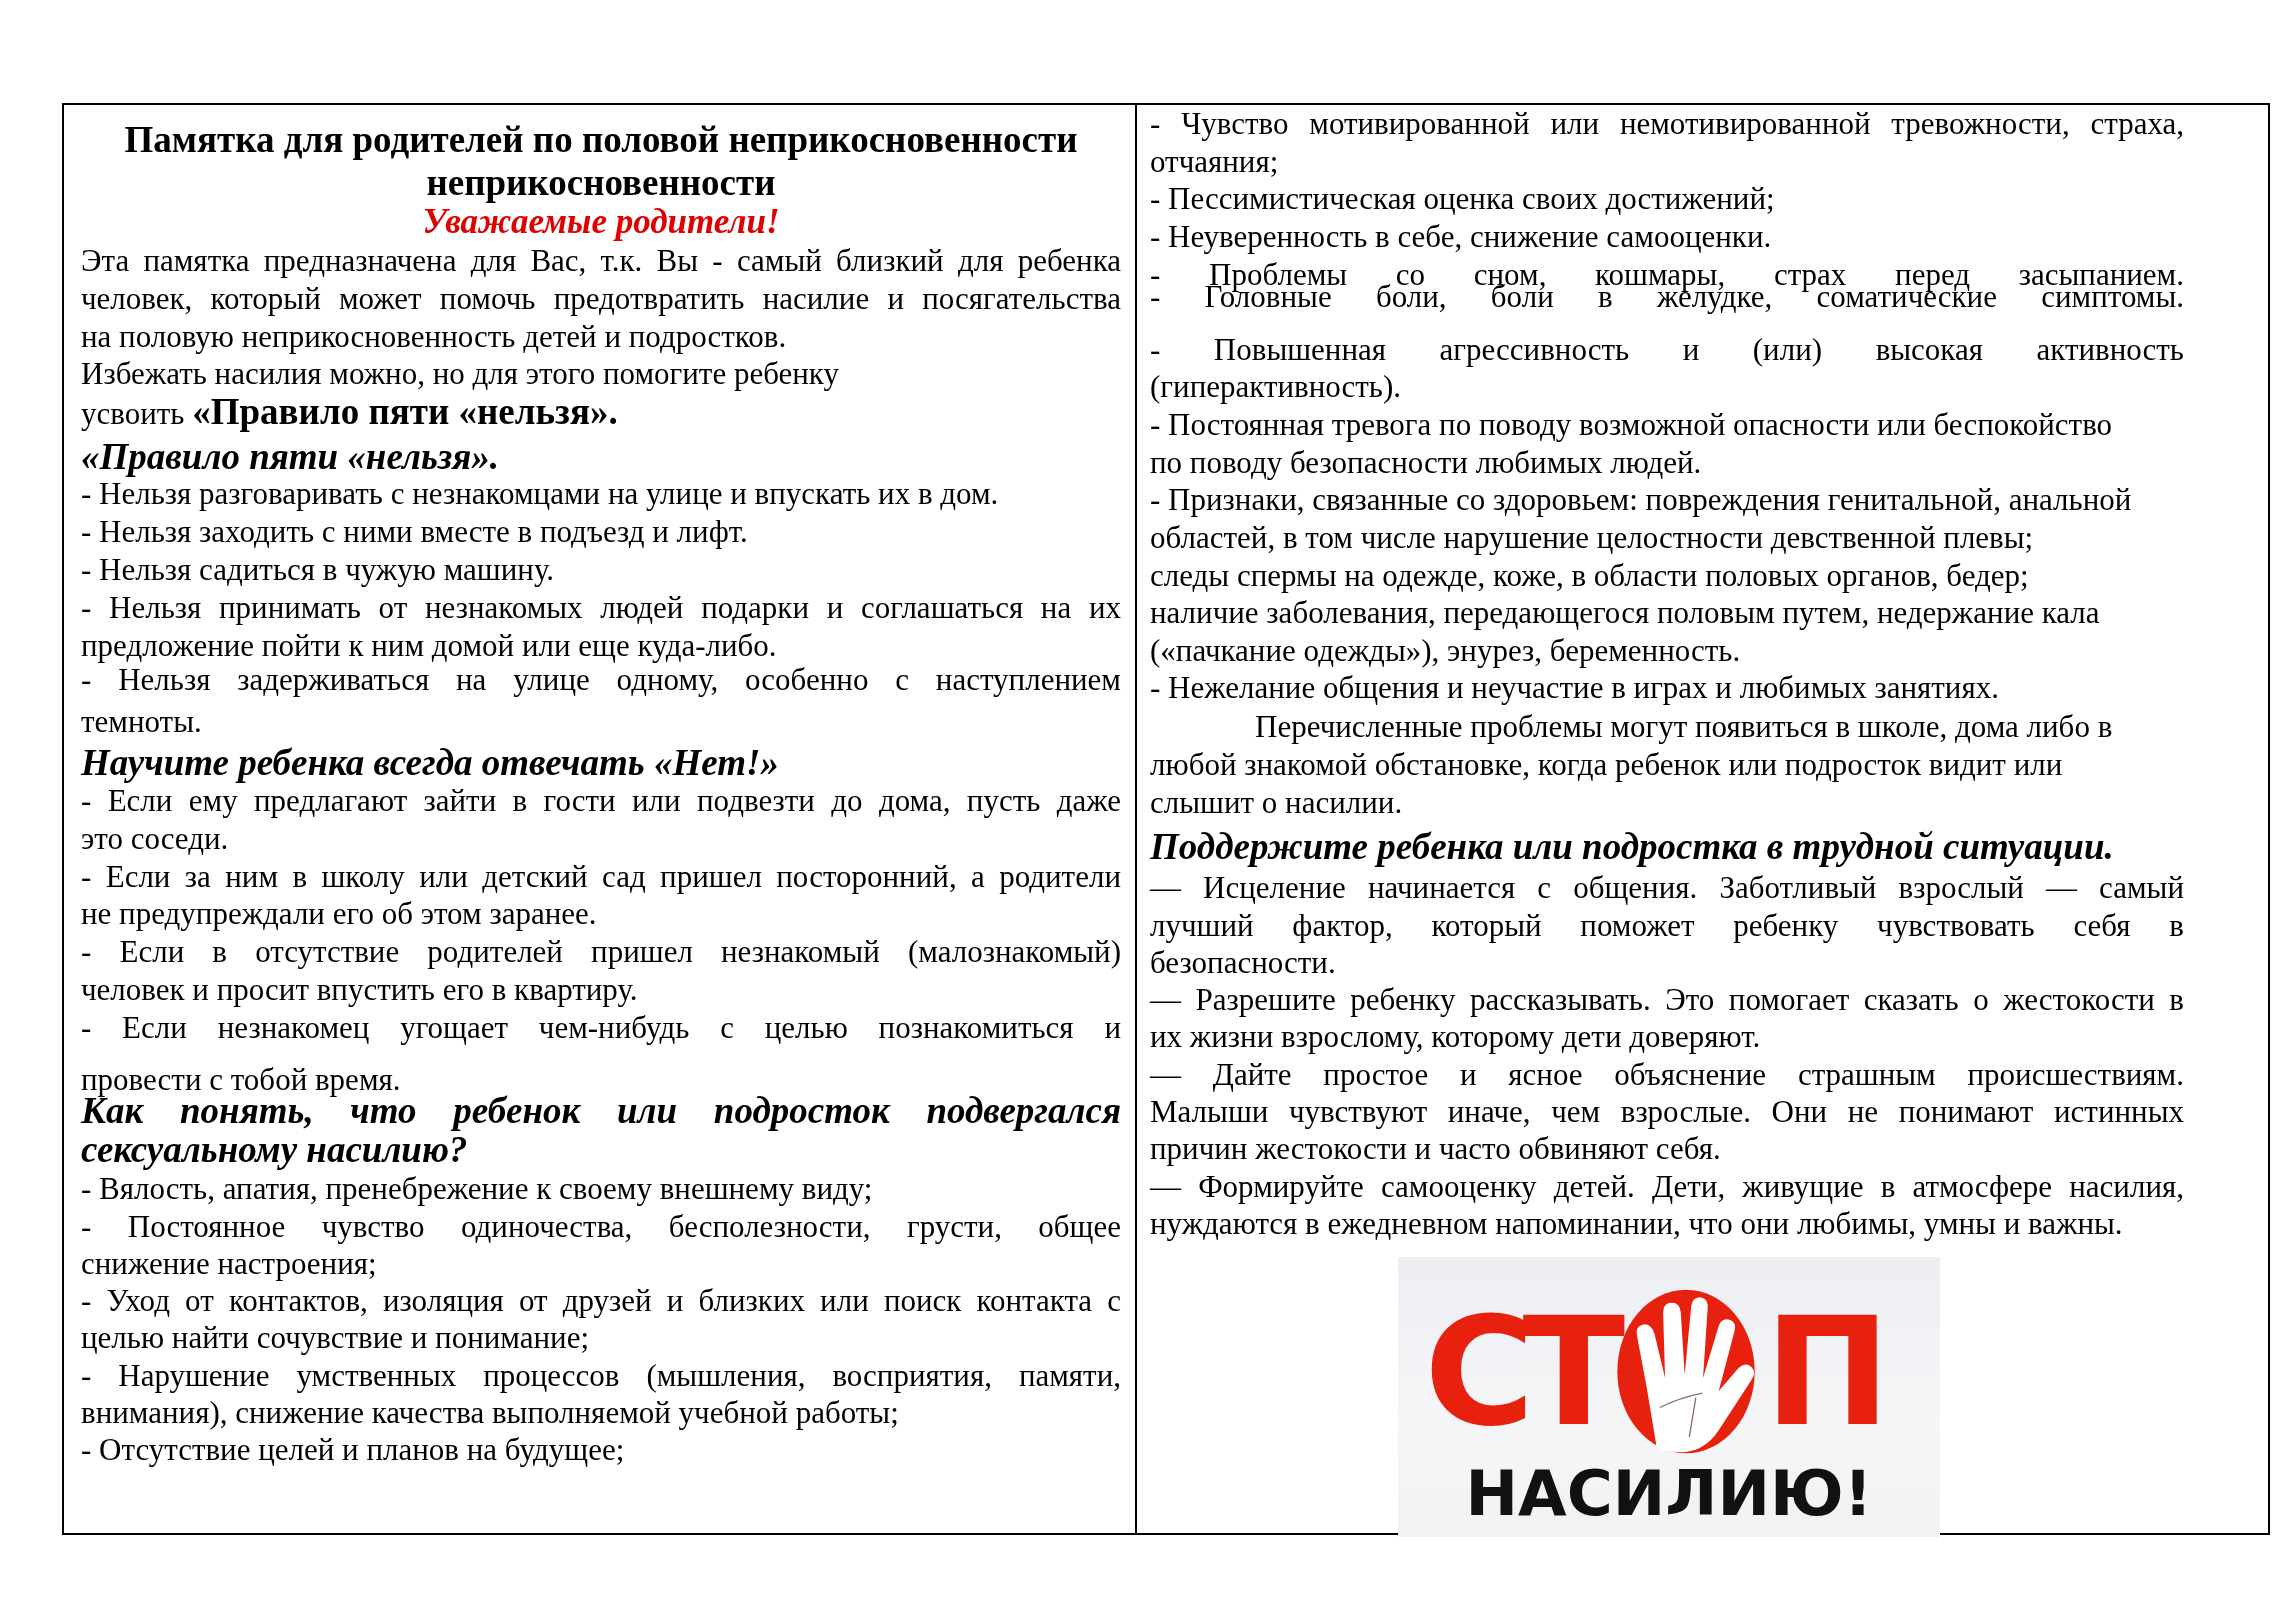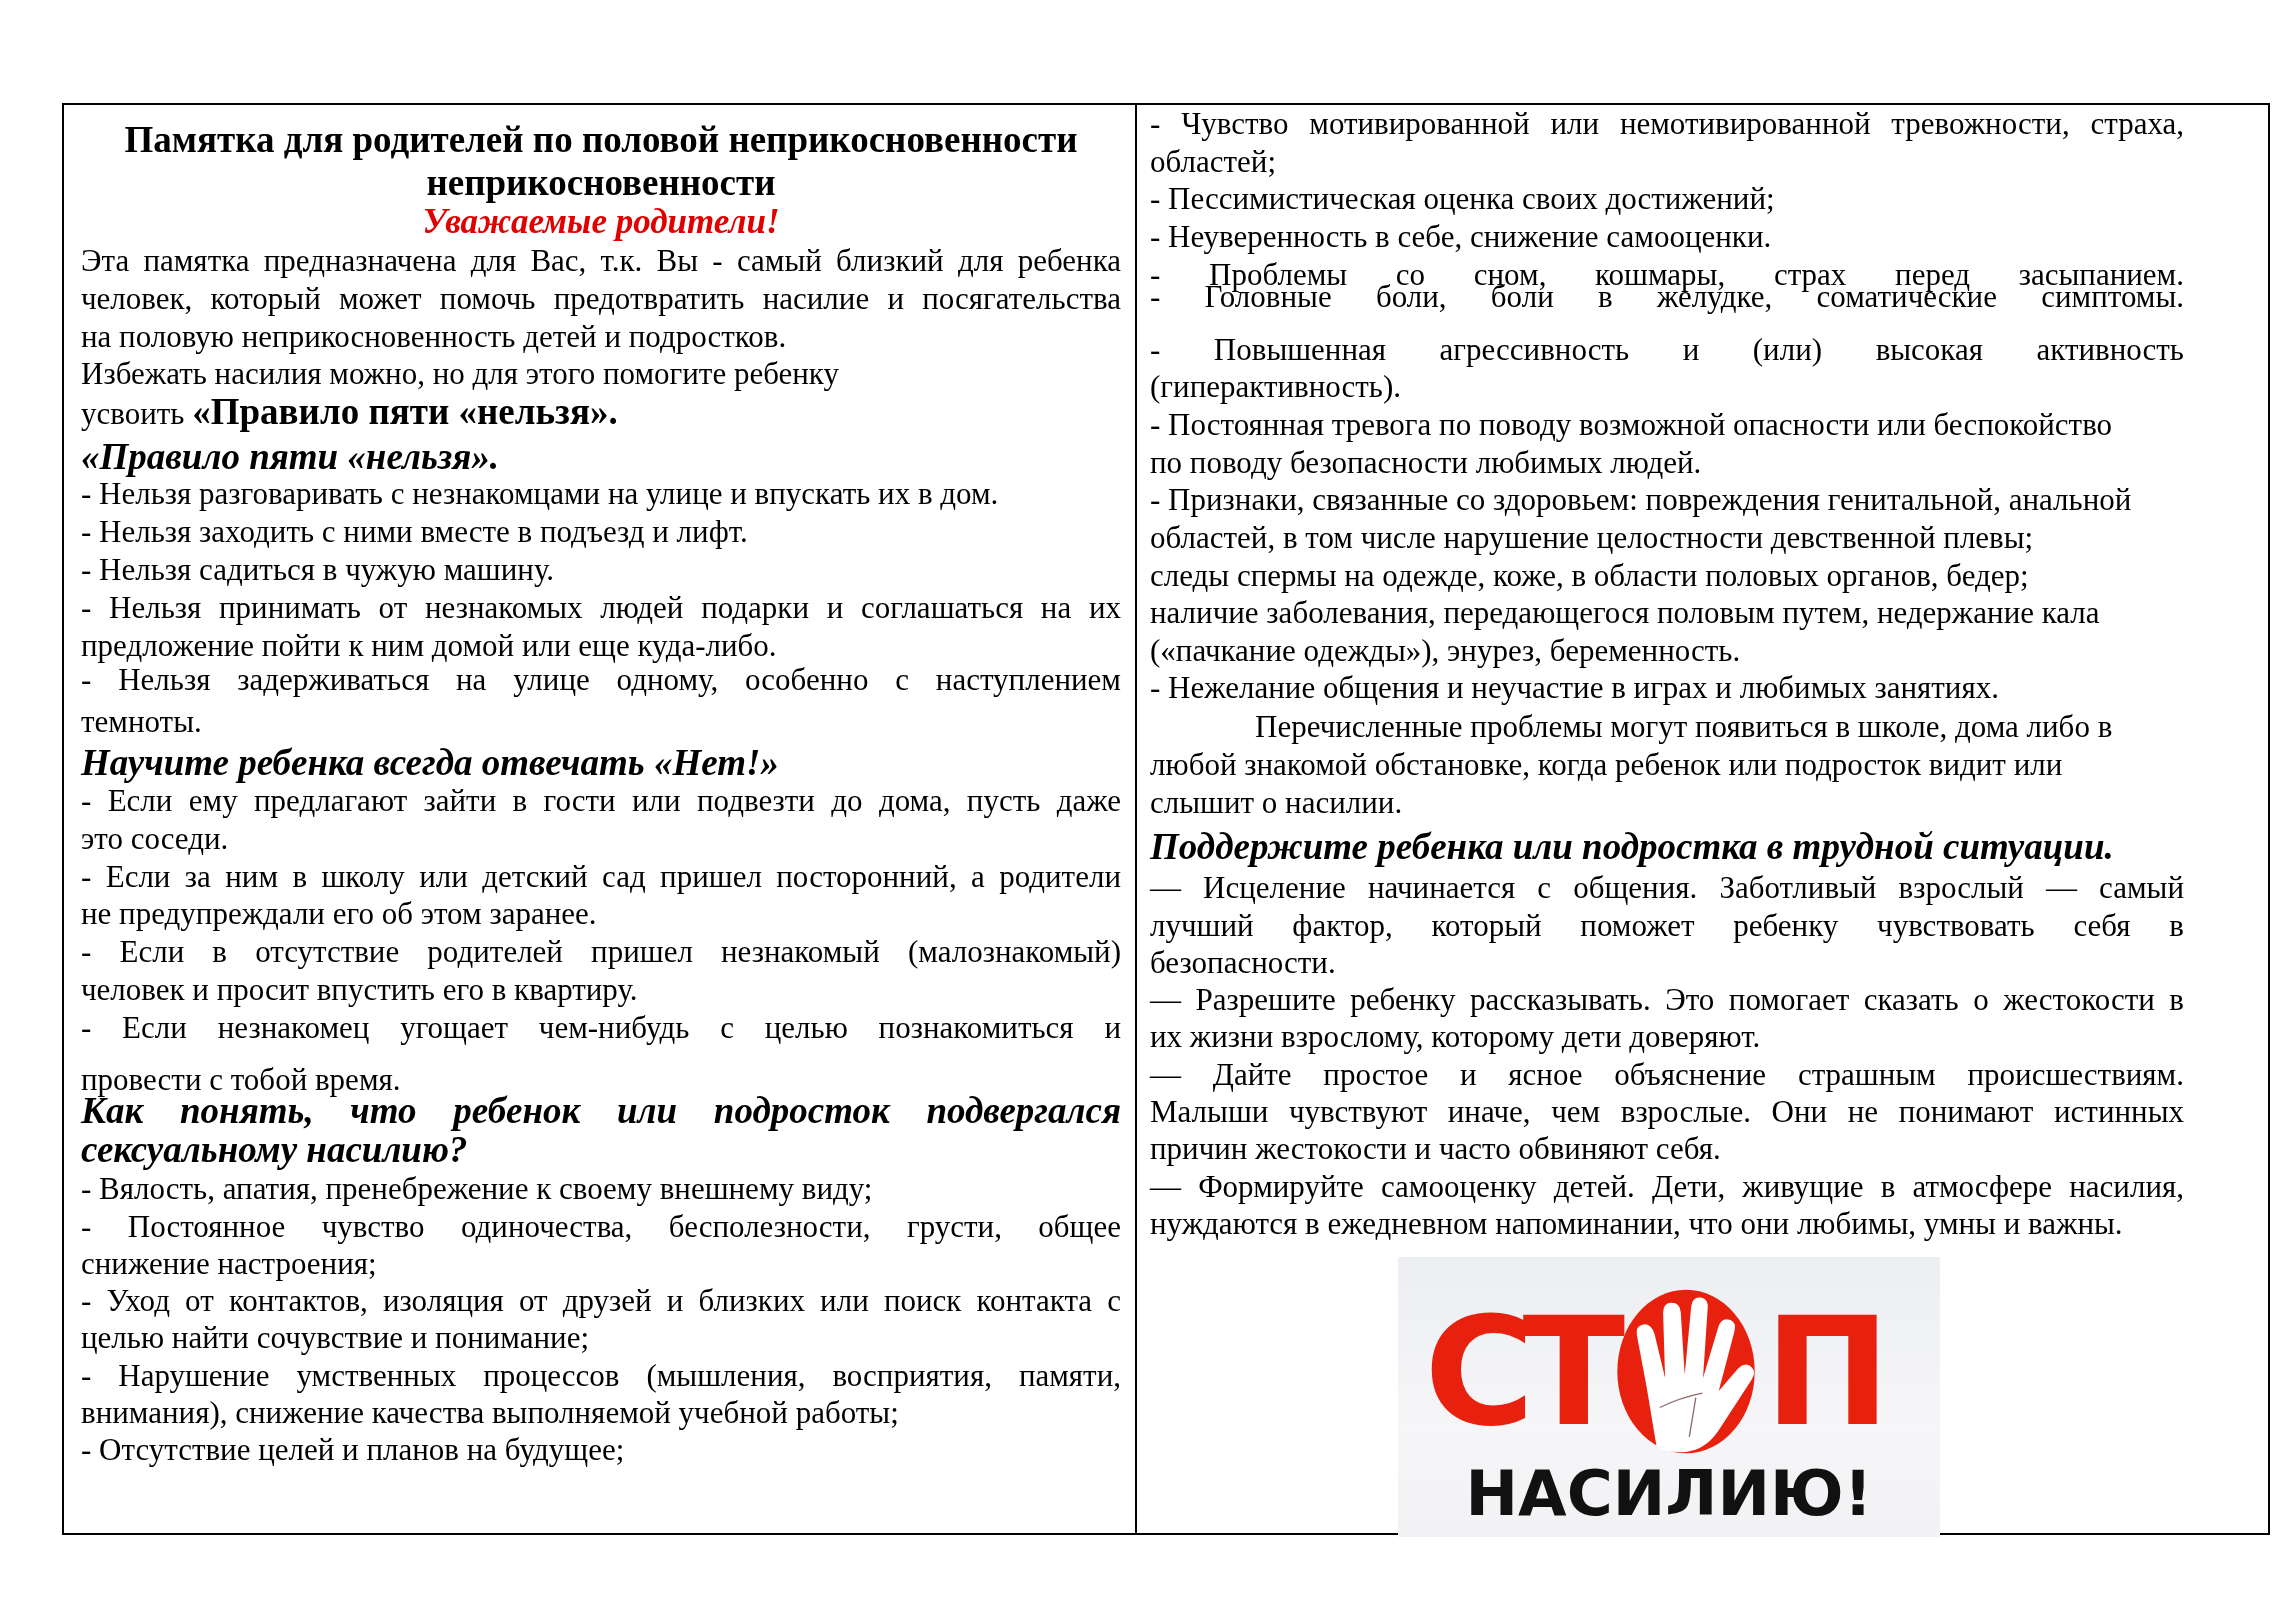--- a/index.html
+++ b/index.html
@@ -74,21 +74,21 @@
         <div class="line" style="top: 1214px;">целью найти сочувствие и понимание;</div>
         <div class="line just" style="top: 1252px;">- Нарушение умственных процессов (мышления, восприятия, памяти,</div>
         <div class="line" style="top: 1289px;">внимания), снижение качества выполняемой учебной работы;</div>
         <div class="line" style="top: 1326px;">- Отсутствие целей и планов на будущее;</div>
       </div>
   </div>
 
   <div class="col col-right">
     <div id="signsright">
         <div class="line just" style="top: 0px;">- Чувство мотивированной или немотивированной тревожности, страха,</div>
-        <div class="line" style="top: 38px;">областей;</div>
+        <div class="line" style="top: 38px;">отчаяния;</div>
         <div class="line" style="top: 75px;">- Пессимистическая оценка своих достижений;</div>
         <div class="line" style="top: 113px;">- Неуверенность в себе, снижение самооценки.</div>
         <div class="line just" style="top: 151px;">- Проблемы со сном, кошмары, страх перед засыпанием.</div>
         <div class="line just" style="top: 173px;">- Головные боли, боли в желудке, соматические симптомы.</div>
         <div class="line just" style="top: 226px;">- Повышенная агрессивность и (или) высокая активность</div>
         <div class="line" style="top: 263px;">(гиперактивность).</div>
         <div class="line" style="top: 301px;">- Постоянная тревога по поводу возможной опасности или беспокойство</div>
         <div class="line" style="top: 339px;">по поводу безопасности любимых людей.</div>
         <div class="line" style="top: 376px;">- Признаки, связанные со здоровьем: повреждения генитальной, анальной</div>
         <div class="line" style="top: 414px;">областей, в том числе нарушение целостности девственной плевы;</div>

